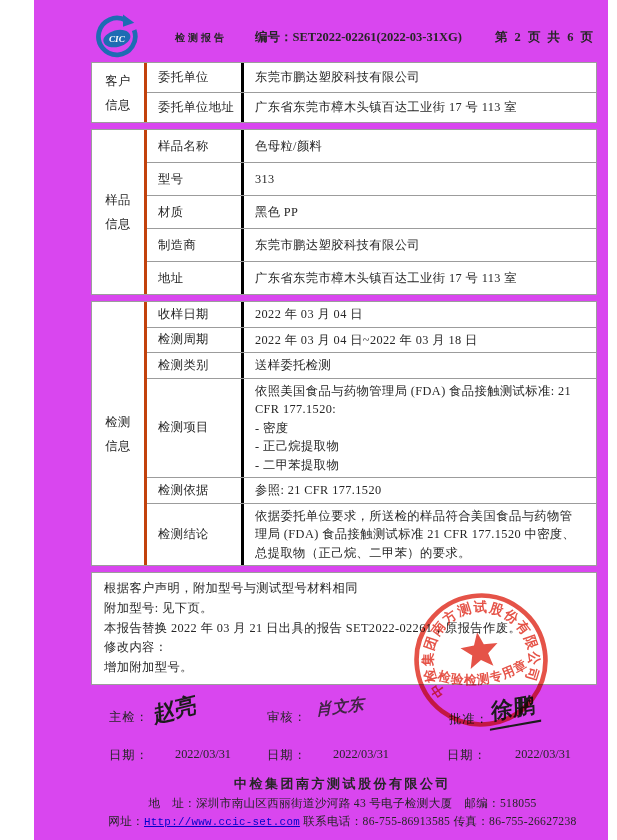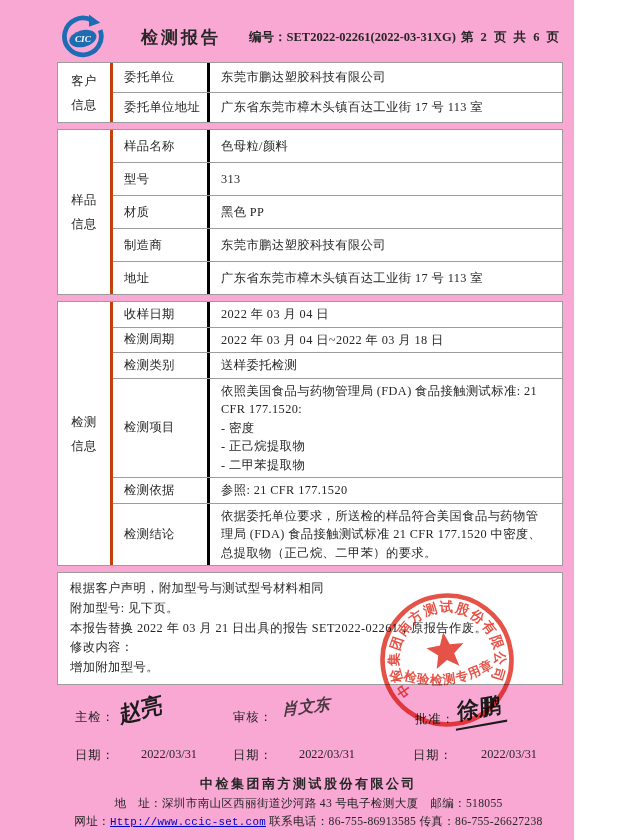--- a/index.html
+++ b/index.html
@@ -1,20 +1,20 @@
 <!DOCTYPE html>
 <html><head>
 <meta charset="utf-8">
 <style>
   html,body{margin:0;padding:0;background:#ffffff;}
-  .page{position:relative;width:574px;height:840px;background:#f9a8d4;overflow:hidden;
-        font-family:"Liberation Serif","DejaVu Serif",serif;color:#262626;}
+  .page{position:relative;width:574px;height:840px;background:#d946ef;overflow:hidden;
+        font-family:"Liberation Serif","DejaVu Serif",serif;color:#262626;margin-left:34px;}
   .hdr{display:flex;align-items:center;margin-left:57px;width:506px;padding-top:13px;height:49px;box-sizing:content-box;}
   .logo-svg{width:64px;height:47px;flex:0 0 auto;}
-  .hdr-title{font-weight:bold;font-size:17px;letter-spacing:3px;margin-left:20px;white-space:nowrap;}
+  .hdr-title{font-weight:bold;font-size:10px;letter-spacing:3px;margin-left:20px;white-space:nowrap;}
   .hdr-no{font-weight:bold;font-size:12.5px;margin-left:28px;white-space:nowrap;}
   .hdr-page{font-weight:bold;font-size:12.5px;margin-left:auto;margin-right:2px;letter-spacing:2px;white-space:nowrap;}
 
   .block{display:flex;border:1px solid #9c9c9c;margin:0 0 6px 57px;width:506px;box-sizing:border-box;
          font-size:12.3px;letter-spacing:.4px;background:#fff;}
   .sec-label{width:52px;flex:0 0 52px;border-right:3px solid #c2410c;display:flex;align-items:center;
              justify-content:center;text-align:right;white-space:pre-line;line-height:24px;}
   .rows{flex:1;display:flex;flex-direction:column;min-width:0;}
   .row{display:flex;border-bottom:1px solid #9c9c9c;}
   .row:last-child{border-bottom:none;}

